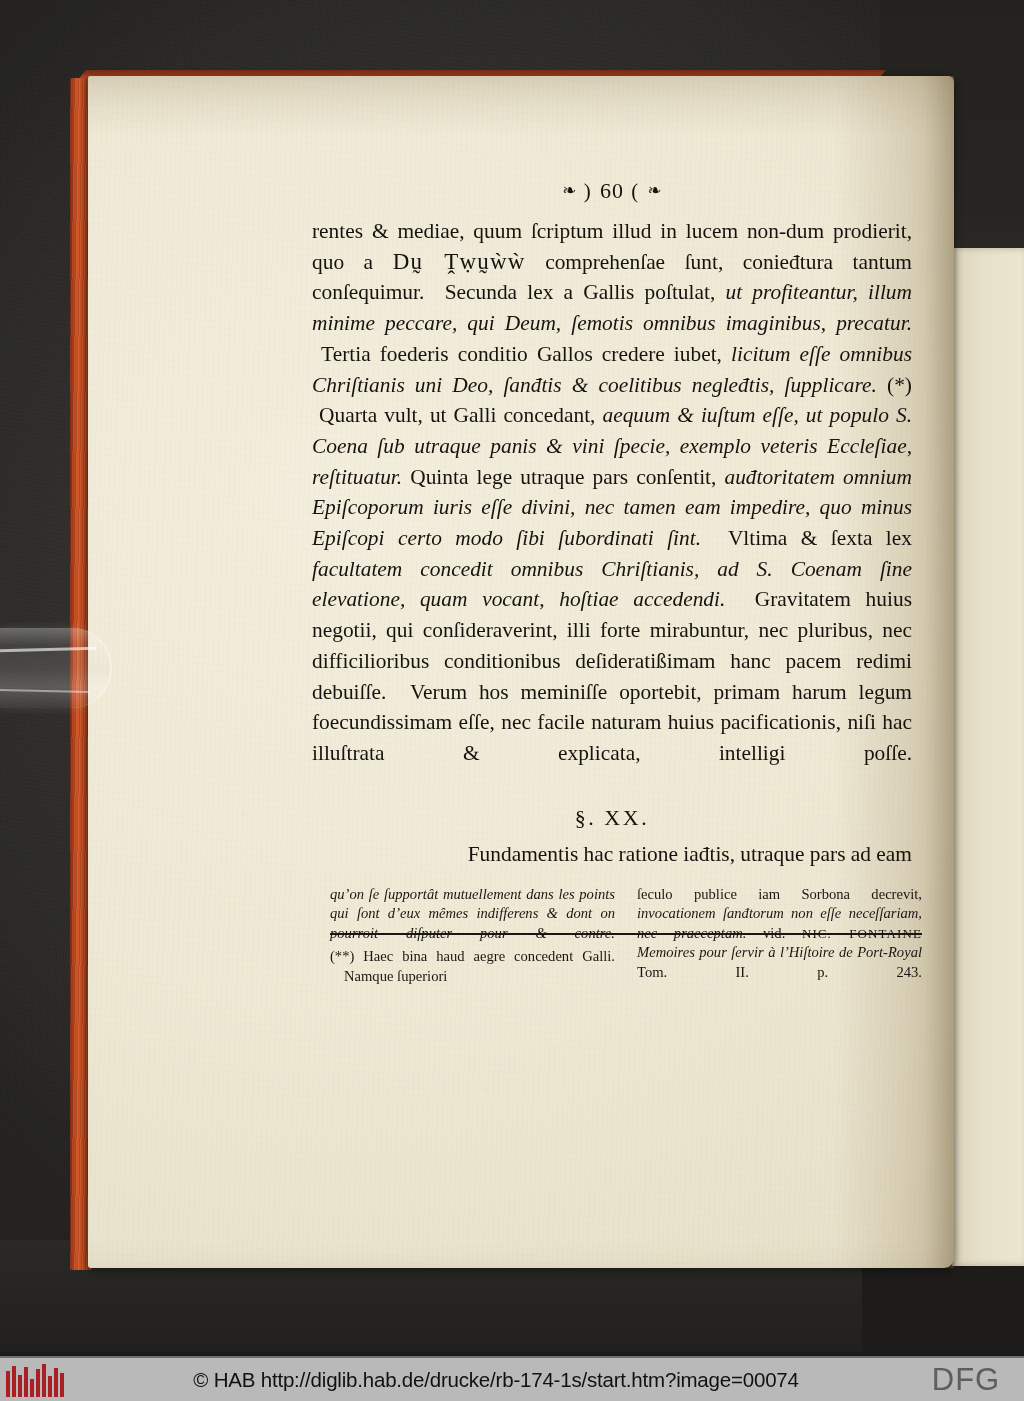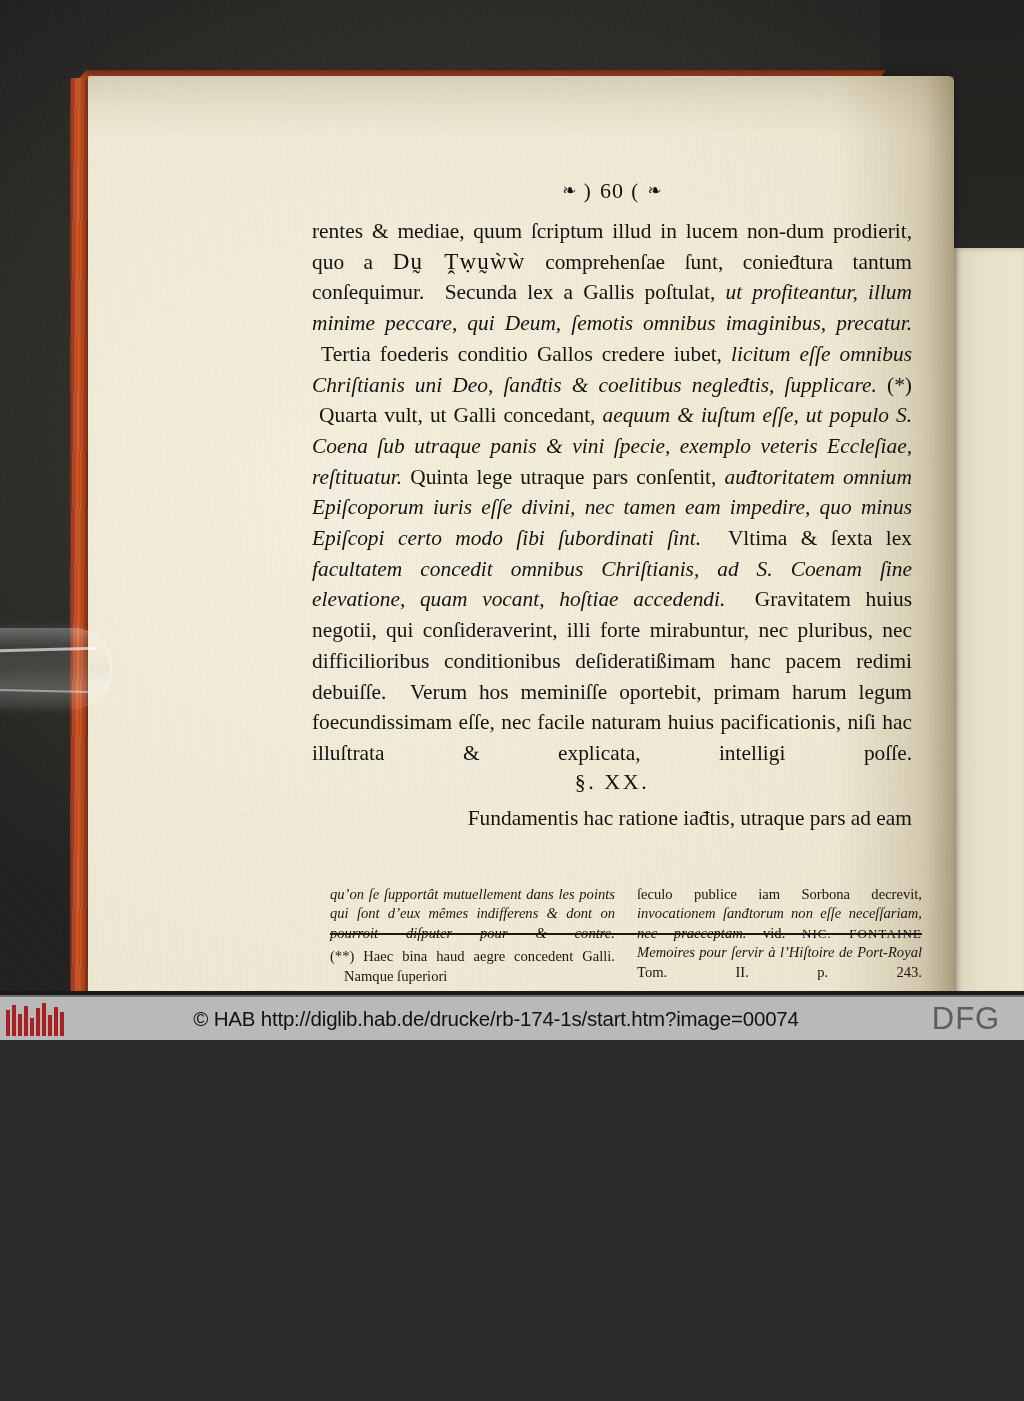--- a/index.html
+++ b/index.html
@@ -4,21 +4,21 @@
 <title>Digitized Book Page 60</title>
 <style>
   html, body {
     margin: 0;
     padding: 0;
     background: #2a2a28;
   }
   #scan {
     position: relative;
     width: 1024px;
-    height: 1040px;
+    height: 1401px;
     overflow: hidden;
     background: #343330;
     font-family: "Liberation Serif", serif;
   }
 
   
   .backdrop {
     position: absolute;
     inset: 0;
     background:
@@ -182,20 +182,21 @@
   .sc {
     font-variant: normal;
     font-size: 23px;
     letter-spacing: 1.2px;
   }
 
   .sec-head {
     text-align: center;
     font-size: 22px;
     letter-spacing: 2.5px;
+    margin-top: 36px;
     margin-bottom: 8px;
   }
   .sec-body {
     font-size: 21.4px;
     line-height: 30.5px;
     text-align: justify;
     text-align-last: right;
   }
 
   

